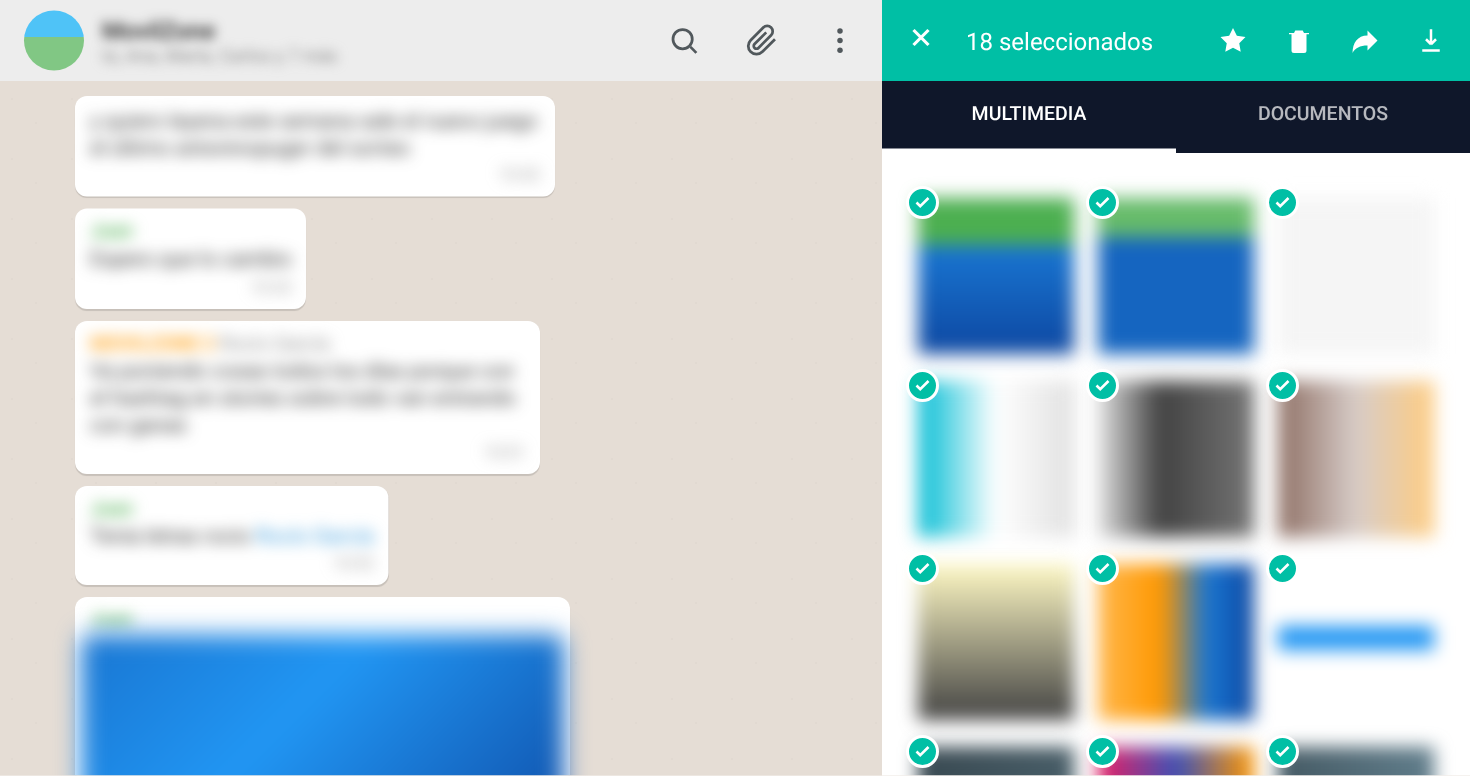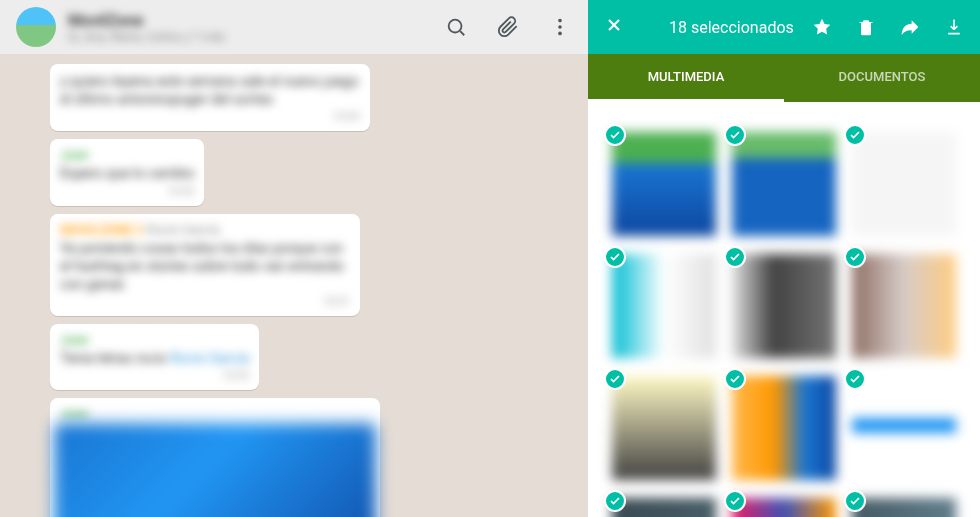--- a/index.html
+++ b/index.html
@@ -26,25 +26,25 @@
 .msg-link { color: #3498db; }
 
 .msg-image-wrap { background: #fff; border-radius: 8px; padding: 4px; margin-bottom: 8px; box-shadow: 0 1px 0.5px rgba(0,0,0,0.13); width: 330px; position: relative; }
 .msg-image-wrap .msg-sender { padding: 4px 6px 0; }
 .msg-image { width: 100%; height: 165px; background: linear-gradient(135deg, #1976d2 0%, #2196f3 40%, #0d47a1 100%); border-radius: 6px; filter: blur(8px); position: relative; }
 
 
 .right-panel { width: 392px; height: 100%; background: #fff; display: flex; flex-direction: column; }
 .media-header { height: 54px; background: #00bfa5; display: flex; align-items: center; padding: 0 16px; color: #fff; }
 .close-btn { margin-right: 20px; cursor: pointer; }
-.selection-count { flex: 1; font-size: 16px; font-weight: 400; margin-left: 25px; }
+.selection-count { flex: 1; font-size: 16px; font-weight: 400; }
 .action-icons { display: flex; gap: 24px; }
 .action-icon { cursor: pointer; display: flex; align-items: center; }
 
-.tabs { height: 48px; background: #4d7c0f; display: flex; }
+.tabs { height: 48px; background: #0f172a; display: flex; }
 .tab { flex: 1; display: flex; align-items: center; justify-content: center; font-size: 13px; font-weight: 500; color: rgba(255,255,255,0.7); cursor: pointer; border-bottom: 3px solid transparent; }
 .tab.active { color: #fff; border-bottom-color: #fff; }
 
 .media-grid { flex: 1; padding: 30px 24px 10px; display: grid; grid-template-columns: repeat(3, 1fr); gap: 18px 16px; overflow: hidden; }
 .media-item { position: relative; aspect-ratio: 1; background: #ccc; filter: blur(6px); }
 .media-item-wrap { position: relative; }
 .check-badge { position: absolute; top: -8px; left: -8px; width: 22px; height: 22px; background: #00bfa5; border: 2px solid #fff; border-radius: 50%; display: flex; align-items: center; justify-content: center; z-index: 2; }
 .check-badge svg { width: 12px; height: 12px; }
 
 .thumb1 { background: linear-gradient(180deg, #4caf50 0%, #4caf50 30%, #1976d2 30%, #0d47a1 100%); }

